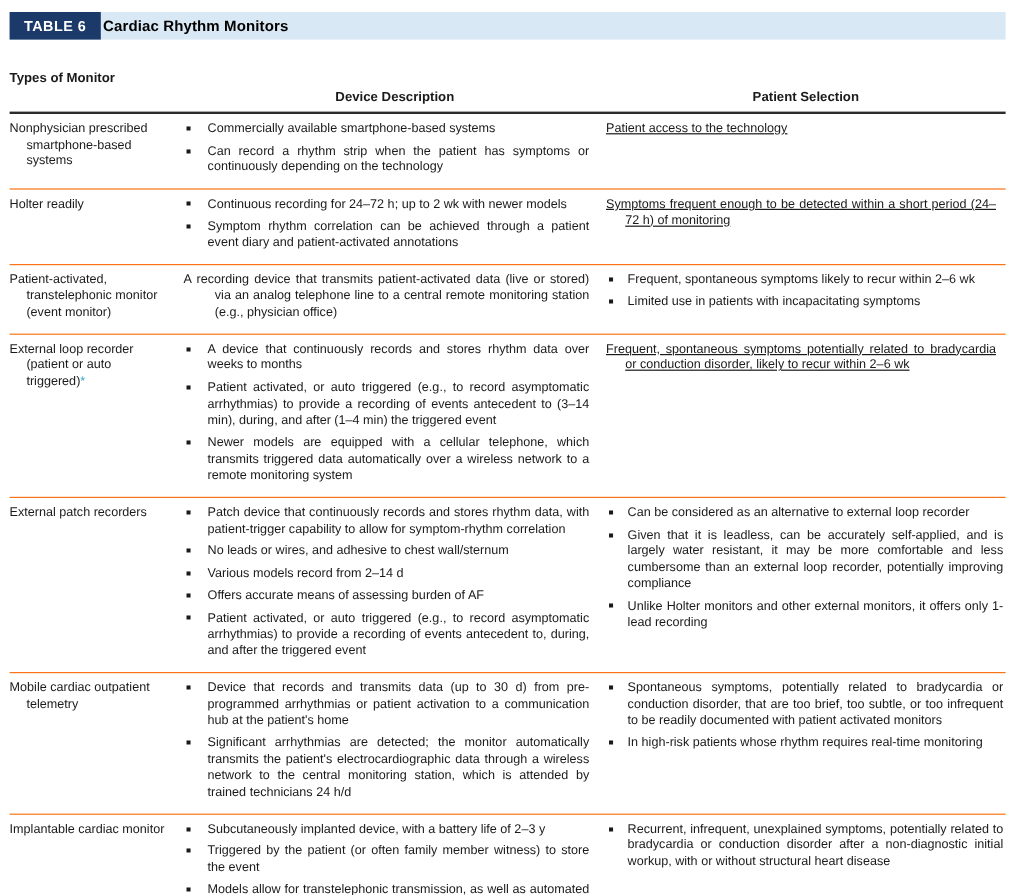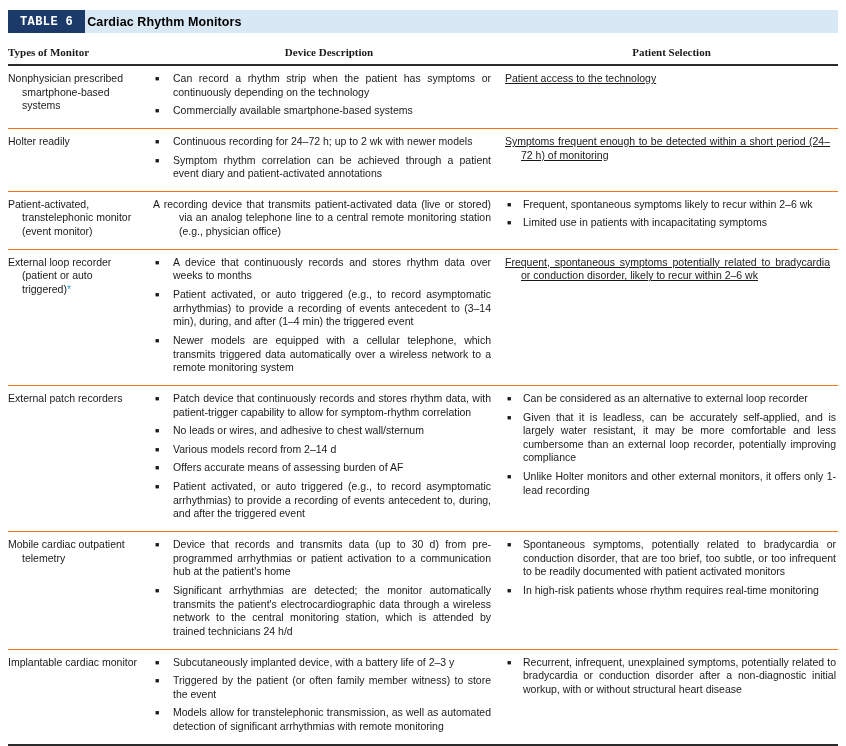--- a/index.html
+++ b/index.html
@@ -9,31 +9,31 @@
     font-family:"Liberation Sans", sans-serif;
     color:#1a1a1a;
     -webkit-font-smoothing:antialiased;
   }
   .page { padding:10px 8px 0 8px; width:846px; }
 
   
   .title-bar { display:flex; align-items:stretch; background:#d9e8f5; height:23px; }
   .badge {
     background:#1c3a69; color:#ffffff; font-weight:bold; font-size:12px;
-    letter-spacing:.4px; display:flex; align-items:center; padding:0 12px;font-family:Liberation Mono, monospace;
+    letter-spacing:.4px; display:flex; align-items:center; padding:0 12px;
   }
   .table-title {
     color:#000000; font-weight:bold; font-size:12.5px;
     display:flex; align-items:center; margin-left:2px; letter-spacing:.1px;
   }
 
   
   .grid { display:grid; grid-template-columns:145px 352px 1fr; }
-  .thead { padding:13px 0 6px 0; border-bottom:2px solid #2b2b2b; font-weight:bold; font-size:11px;font-family:Liberation Serif, serif; }
-  .thead .c2, .thead .c3 { text-align:center; }
+  .thead { padding:26px 0 6px 0; border-bottom:2px solid #2b2b2b; font-weight:bold; font-size:11px; }
+  .thead .c2, .thead .c3 { text-align:center;margin-top:16px; }
   .tbody { border-bottom:2px solid #2b2b2b; }
   .row { padding:6px 0 10px 0; border-bottom:1px solid #f97316; font-size:10.5px; line-height:1.3; }
   .row:last-child { border-bottom:none; }
 
   .type-cell { padding-left:14px; text-indent:-14px; padding-right:12px; }
   .asterisk { color:#38a0cd; }
 
   ul.bullets { list-style:none; padding:0 14px 0 0; margin:0; }
   ul.bullets li { position:relative; padding-left:20px; margin-top:5px; text-align:justify; }
   ul.bullets li:first-child { margin-top:0; }
@@ -61,22 +61,22 @@
     <div class="c2">Device Description</div>
     <div class="c3">Patient Selection</div>
   </div>
 
   <div class="tbody">
 
     <div class="grid row">
       <div class="type-cell"><span>Nonphysician prescribed smartphone-based systems</span></div>
       <div class="cell-c2">
         <ul class="bullets">
+            <li>Commercially available smartphone-based systems</li>
             <li>Can record a rhythm strip when the patient has symptoms or continuously depending on the technology</li>
-            <li>Commercially available smartphone-based systems</li>
           </ul>
       </div>
       <div class="cell-c3">
         <div class="plain-hang">Patient access to the technology</div>
       </div>
     </div>
 
     <div class="grid row">
       <div class="type-cell"><span>Holter readily</span></div>
       <div class="cell-c2">

